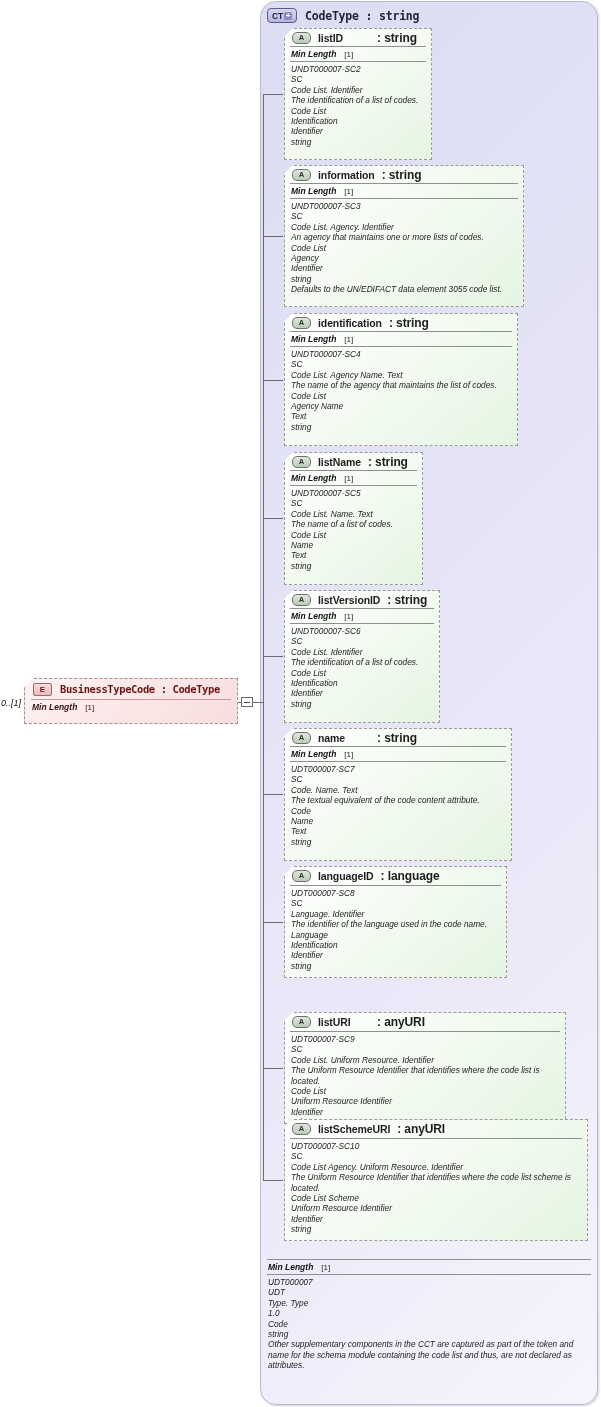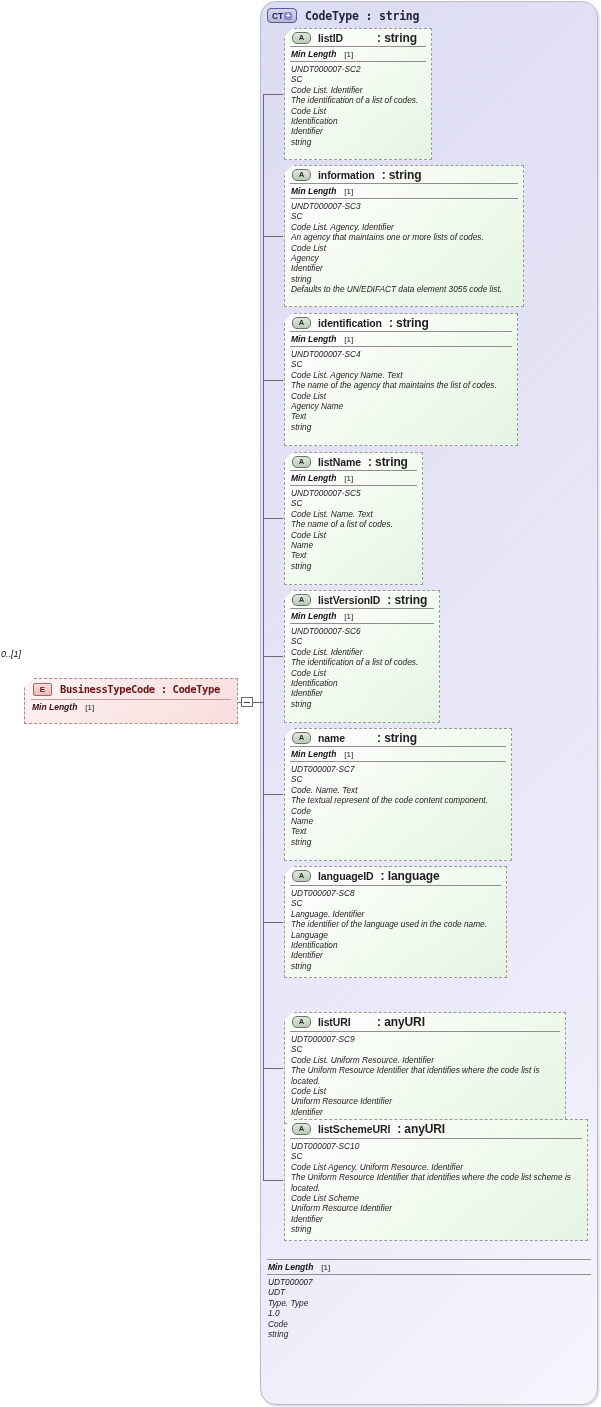--- a/index.html
+++ b/index.html
@@ -114,21 +114,21 @@
   .elem-facet{
     margin:1px 6px 0 6px;padding:2px 0 2px 1px;
     border-top:1px solid #c49a9a;
     display:flex;align-items:baseline;gap:8px;
     font-size:8.5px;font-style:italic;color:#3a1010;
   }
   .elem-facet .fname{font-weight:bold;}
   .elem-facet .fval{font-style:normal;font-size:8px;}
 
   .cardinality{
-    position:absolute;left:1px;top:649px;
+    position:absolute;left:1px;top:698px;
     font-size:9px;font-style:italic;color:#111;
     font-family:"Liberation Sans",sans-serif;
   }
 
   
   .conn{position:absolute;background:#6b6b6b;}
   .h-line{height:1px;}
   .v-line{width:1px;}
   .minus-box{
     position:absolute;left:241px;top:697px;width:12px;height:10px;
@@ -267,21 +267,21 @@
             <span class="attr-type">: string</span>
           </div>
           <div class="facet-row">
             <span class="fname">Min Length</span>
             <span class="fval">[1]</span>
           </div>
           <ul class="doc-list">
             <li>UDT000007-SC7</li>
             <li>SC</li>
             <li>Code. Name. Text</li>
-            <li>The textual represent of the code content component.</li>
+            <li>The textual equivalent of the code content attribute.</li>
             <li>Code</li>
             <li>Name</li>
             <li>Text</li>
             <li>string</li>
           </ul>
         </div>
         <div class="attr-box" style="left: 23px; top: 864px; width: 223px; height: 112px;">
           <div class="attr-head">
             <span class="a-badge">A</span>
             <span class="attr-name">languageID</span>
@@ -342,20 +342,21 @@
         <span class="fname">Min Length</span>
         <span class="fval">[1]</span>
       </div>
       <ul class="doc-list" id="ct-doc-list">
           <li>UDT000007</li>
           <li>UDT</li>
           <li>Type. Type</li>
           <li>1.0</li>
           <li>Code</li>
           <li>string</li>
+          <li>Other supplementary components in the CCT are captured as part of the token and name for the schema module containing the code list and thus, are not declared as attributes.</li>
         </ul>
     </div>
   </div>
 
   <div id="conn-host">
       <div class="conn v-line" style="left: 263px; top: 94px; width: 1px; height: 1086px;"></div>
       <div class="conn h-line" style="left: 263px; top: 94px; width: 20px; height: 1px;"></div>
       <div class="conn h-line" style="left: 263px; top: 236px; width: 20px; height: 1px;"></div>
       <div class="conn h-line" style="left: 263px; top: 380px; width: 20px; height: 1px;"></div>
       <div class="conn h-line" style="left: 263px; top: 518px; width: 20px; height: 1px;"></div>

